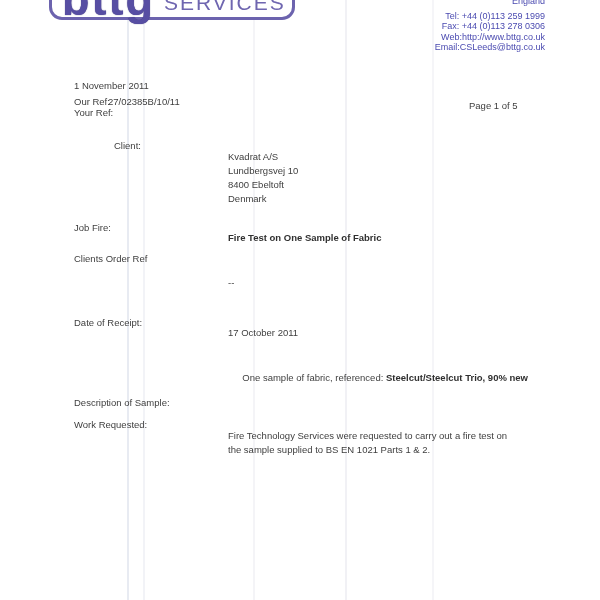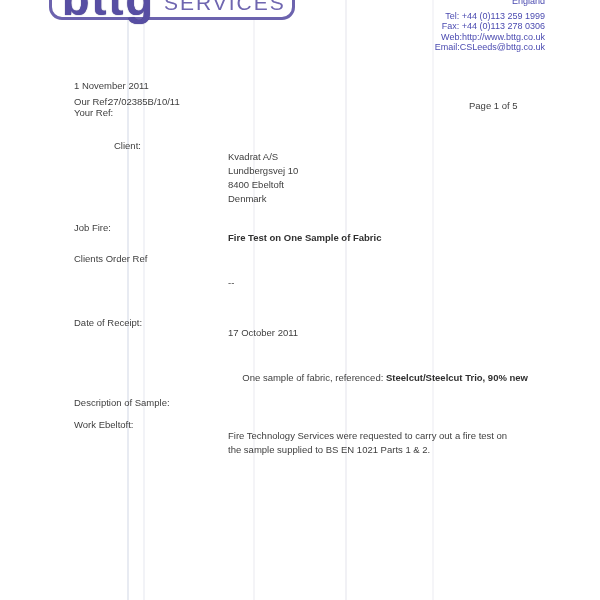--- a/index.html
+++ b/index.html
@@ -94,17 +94,17 @@
 <div class="txt value-col" style="top:267px;">--</div>
 
 <div class="txt label-col" style="top:317px;">Date of Receipt:</div>
 <div class="txt value-col" style="top:317px;text-align:right;">17 October 2011</div>
 
 <div class="txt label-col" style="top:361px;margin-top:36px;">Description of Sample:</div>
 <div class="txt value-col multiline" style="top:361px;text-align:right;">
   <span class="line"><span>One sample of fabric, referenced: </span><span class="bold">Steelcut/Steelcut Trio, 90% new</span></span>
 </div>
 
-<div class="txt label-col" style="top:419px;">Work Ebeltoft:</div>
+<div class="txt label-col" style="top:419px;">Work Requested:</div>
 <div class="txt value-col multiline" style="top:419px;">
   <span class="line">Fire Technology Services were requested to carry out a fire test on</span>
   <span class="line">the sample supplied to BS EN 1021 Parts 1 &amp; 2.</span>
 </div>
 
 </body></html>

